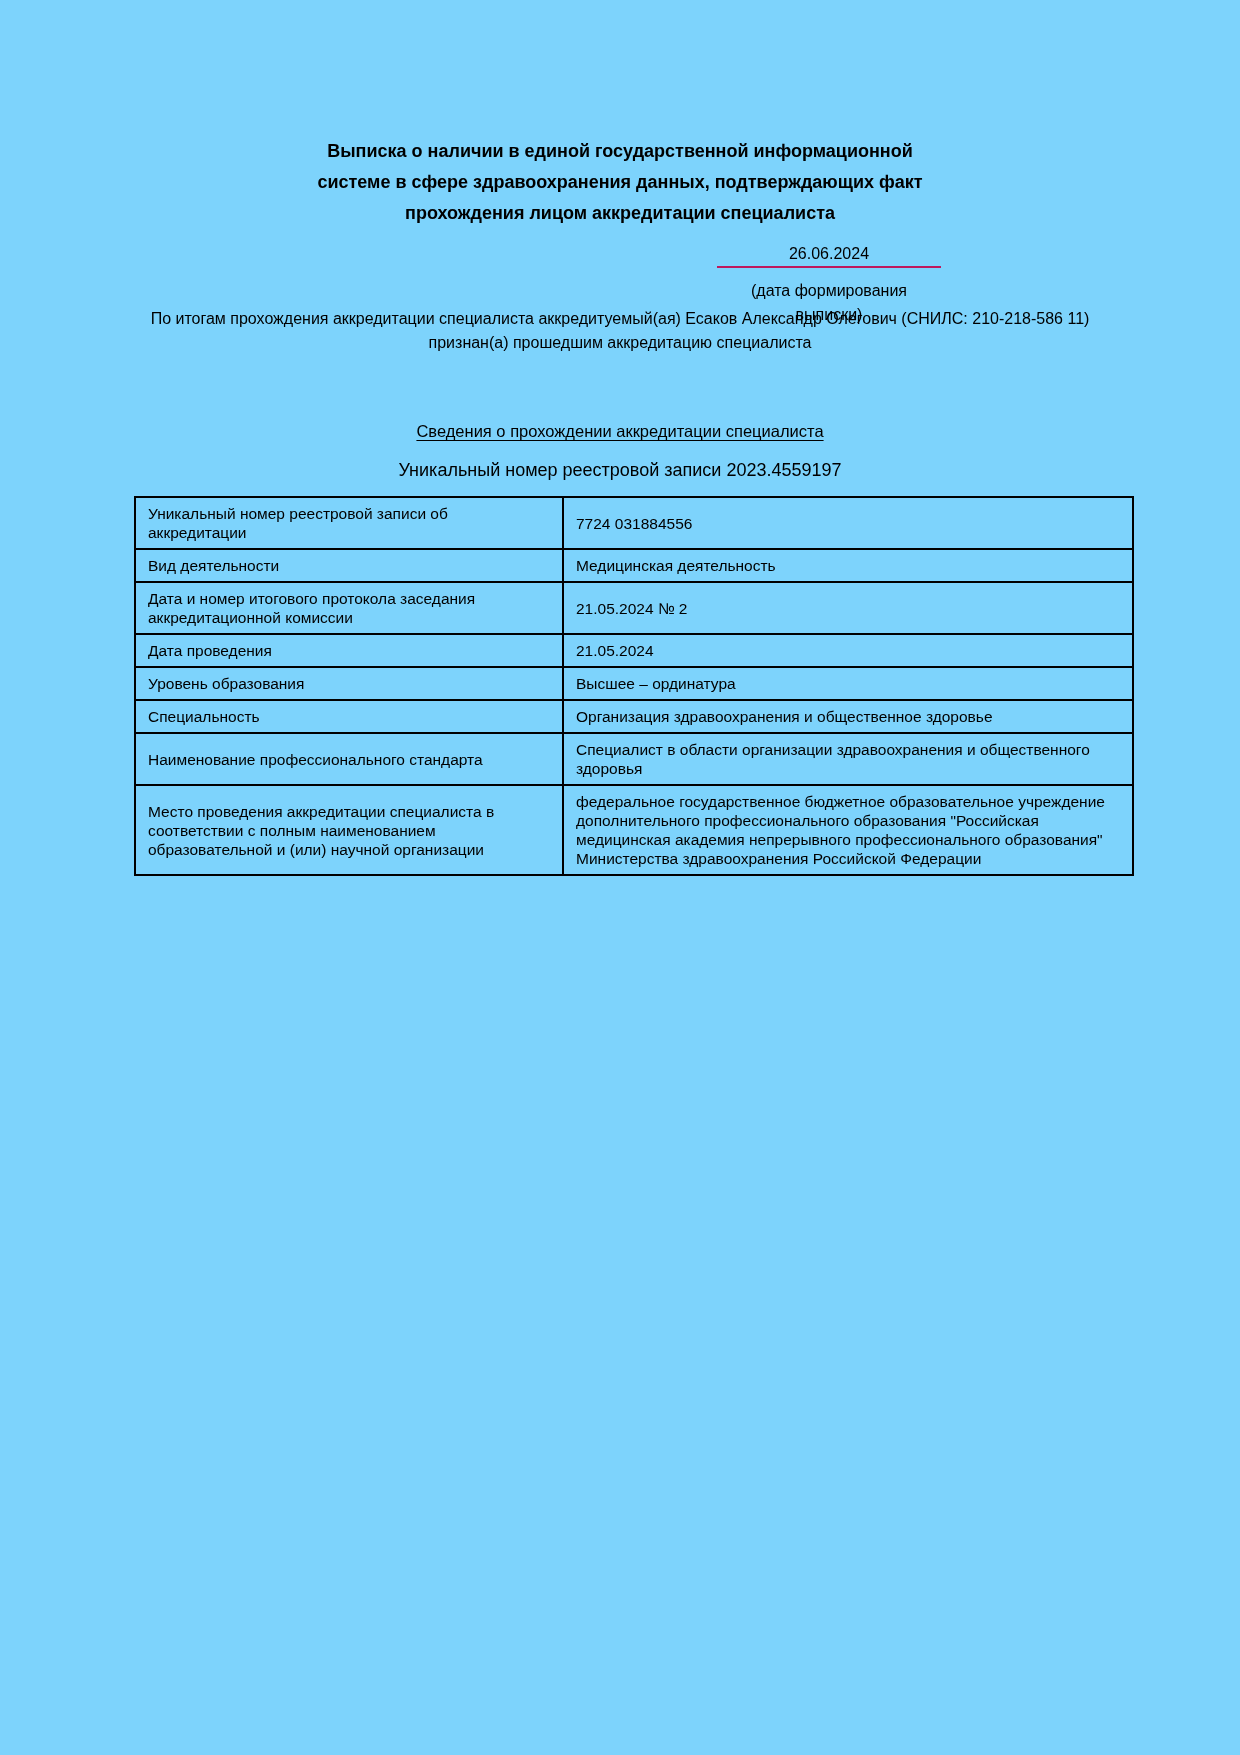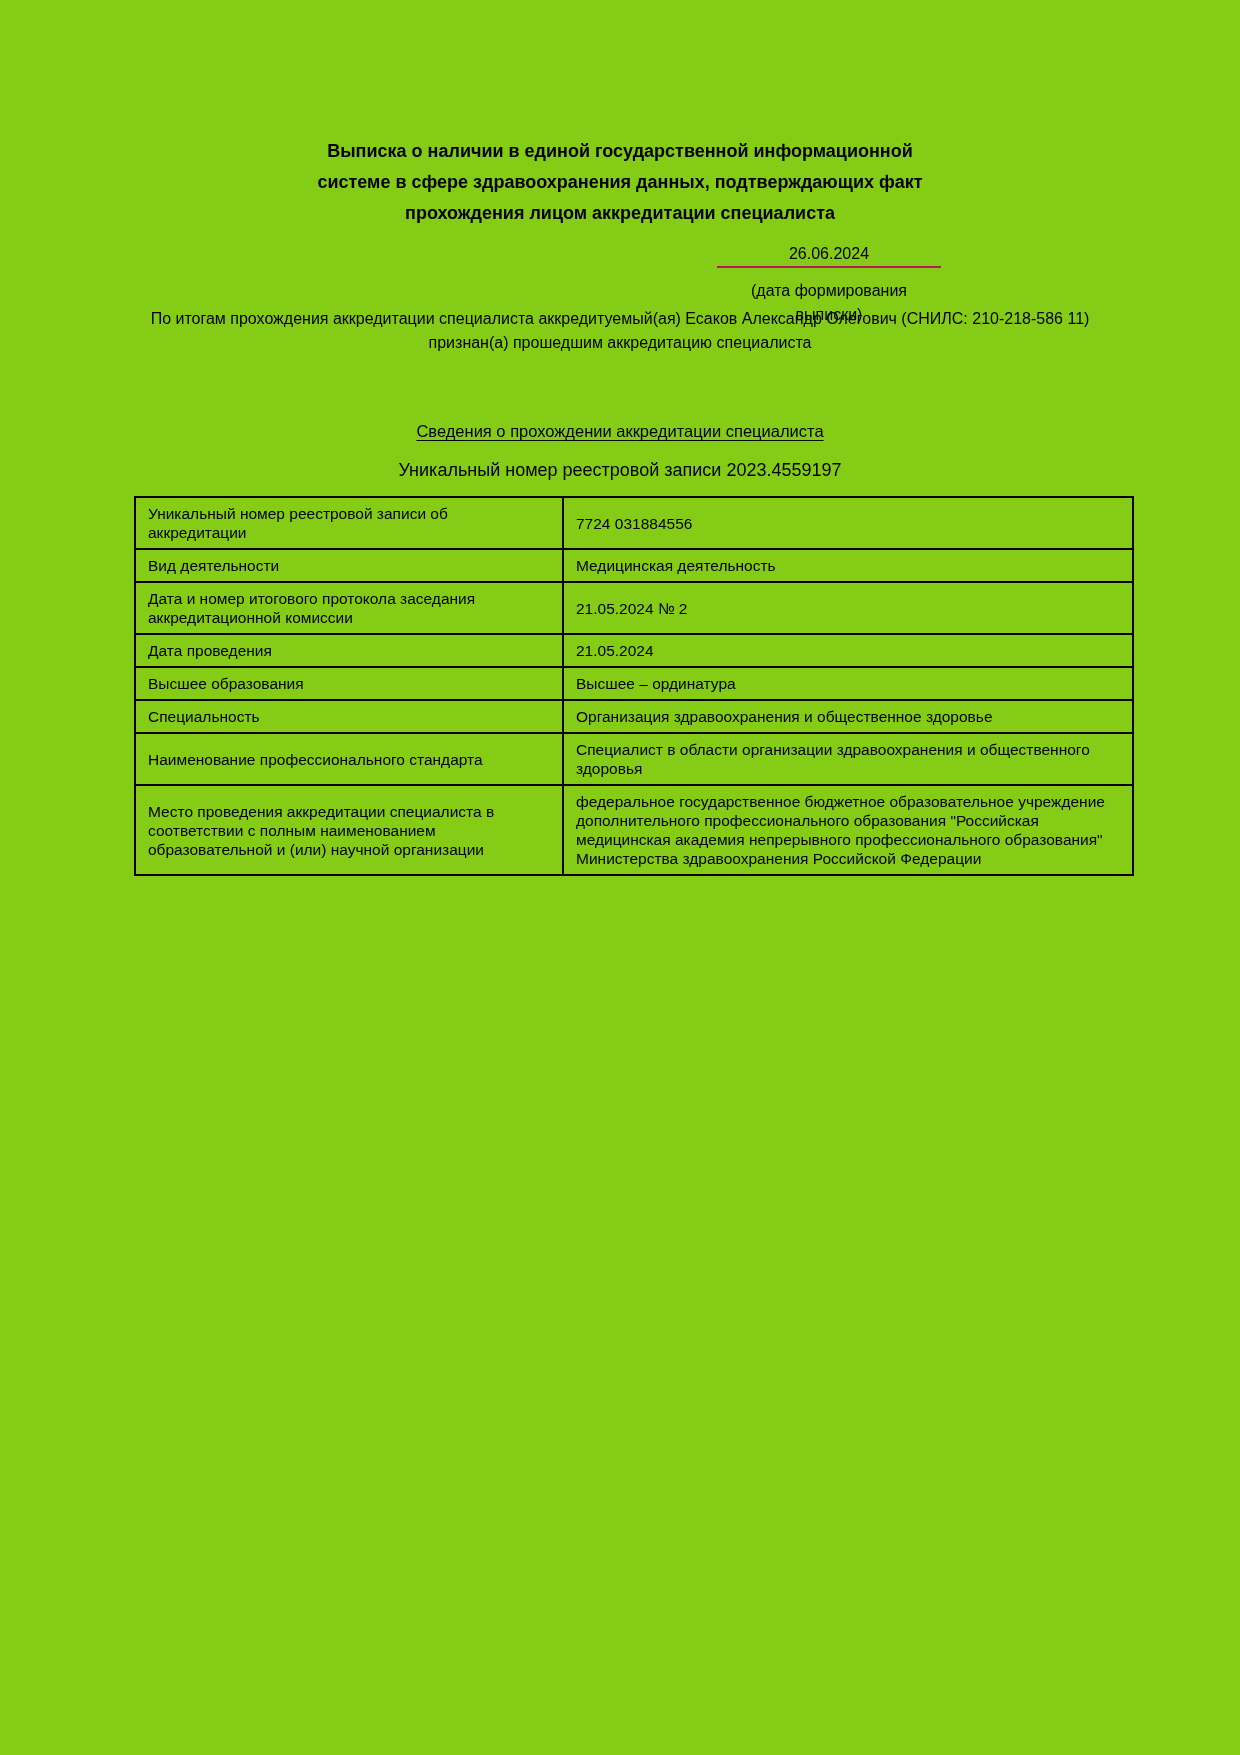--- a/index.html
+++ b/index.html
@@ -5,21 +5,21 @@
   * { margin: 0; padding: 0; box-sizing: border-box; }
   html, body { background: #ffffff; }
   body {
     font-family: "Liberation Sans", sans-serif;
     color: #000000;
   }
   .page {
     position: relative;
     width: 1240px;
     height: 1755px;
-    background: #84cc16;
+    background: #7dd3fc;
     overflow: hidden;
   }
   .doc-title {
     margin: 136px auto 0 auto;
     width: 760px;
     text-align: center;
     font-size: 18px;
     font-weight: bold;
     line-height: 31px;
     white-space: pre-line;
@@ -120,21 +120,21 @@
       <tr>
         <td class="label-col">Дата и номер итогового протокола заседания
 аккредитационной комиссии</td>
         <td class="value-col">21.05.2024 № 2</td>
       </tr>
       <tr>
         <td class="label-col">Дата проведения</td>
         <td class="value-col">21.05.2024</td>
       </tr>
       <tr>
-        <td class="label-col">Высшее образования</td>
+        <td class="label-col">Уровень образования</td>
         <td class="value-col">Высшее – ординатура</td>
       </tr>
       <tr>
         <td class="label-col">Специальность</td>
         <td class="value-col">Организация здравоохранения и общественное здоровье</td>
       </tr>
       <tr>
         <td class="label-col">Наименование профессионального стандарта</td>
         <td class="value-col">Специалист в области организации здравоохранения и общественного
 здоровья</td>

